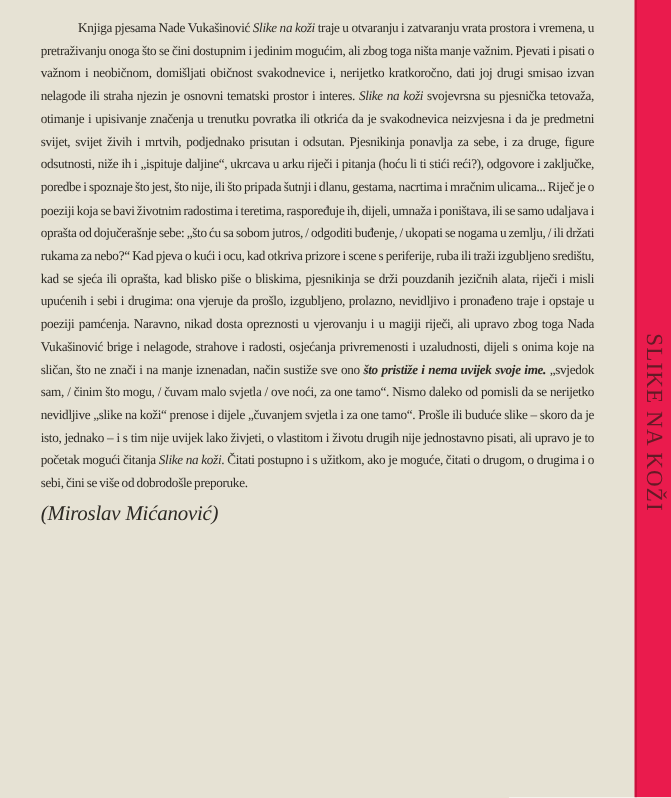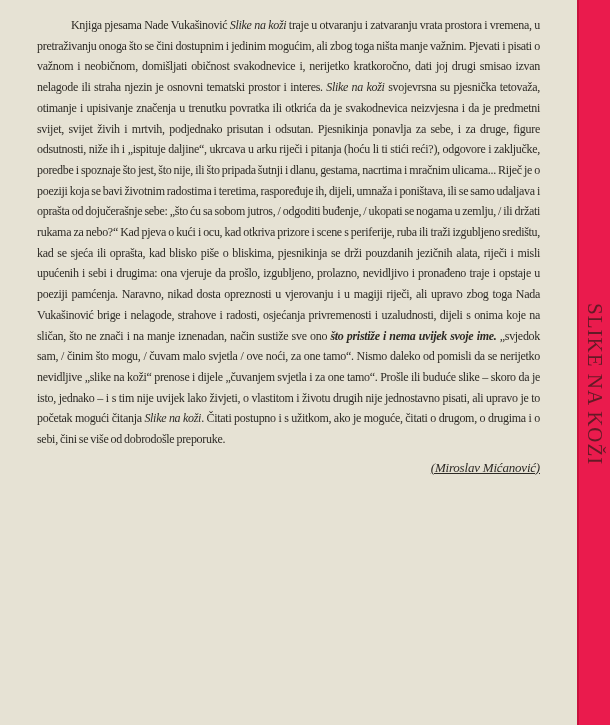--- a/index.html
+++ b/index.html
@@ -31,26 +31,25 @@
     letter-spacing:-0.3px;
     word-spacing:-0.6px;
     text-align:justify;
     text-indent:34px;
     hyphens:none;
   }
   .blurb .it{font-style:italic;}
   .blurb .bi{font-style:italic;font-weight:bold;}
   .signature{
     margin-top:7px;
-    font-size:13px;
+    font-size:19px;
     line-height:21px;
-    text-align:right;
+    text-align:left;
     font-style:italic;
     letter-spacing:-0.2px;
-    text-decoration:underline;
   }
   .spine-band{
     position:absolute;
     top:0;right:0;
     width:33px;height:725px;
     background:var(--band);
     border-left:2px solid var(--band-edge);
   }
   .spine-title{
     position:absolute;

